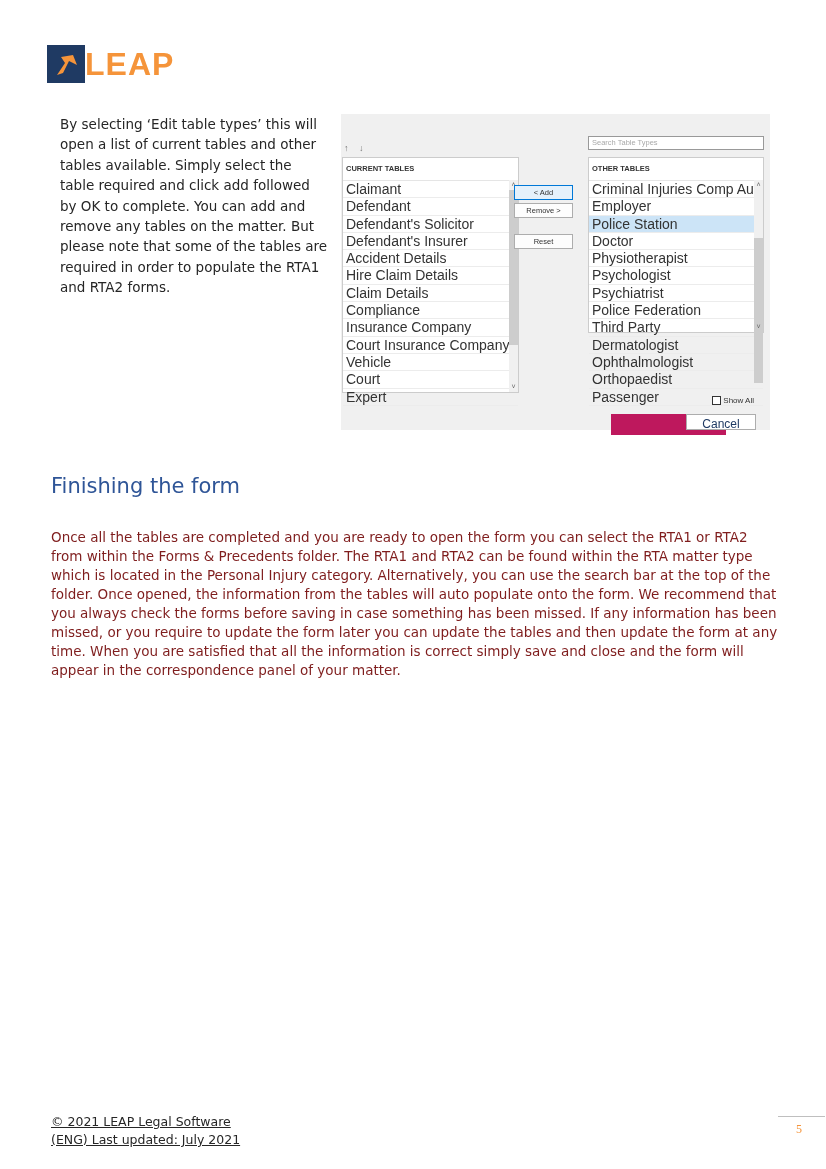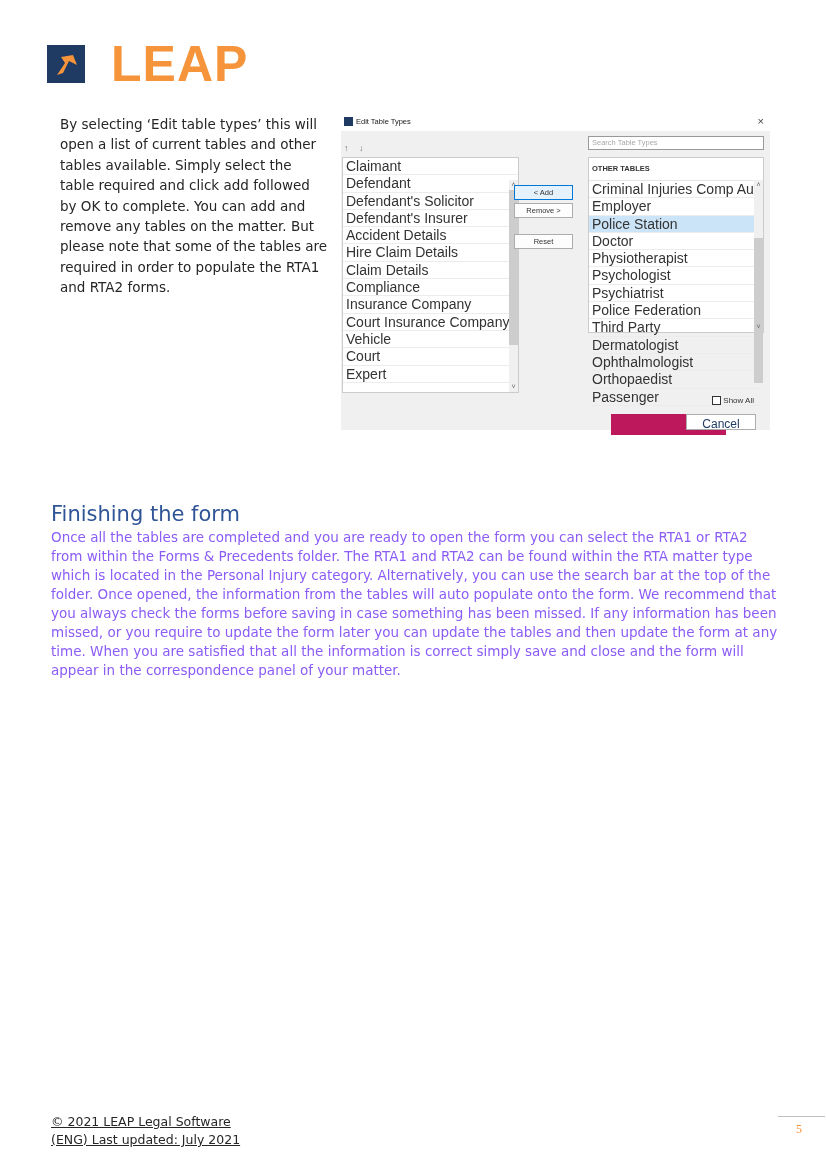--- a/index.html
+++ b/index.html
@@ -1,19 +1,19 @@
 <!DOCTYPE html>
 <html><head>
 <meta charset="utf-8">
 <style>
   html, body { margin:0; padding:0; }
   body { width:826px; height:1169px; background:#ffffff; position:relative; font-family:"DejaVu Sans", sans-serif; color:#222; overflow:hidden; }
   .logo { position:absolute; left:47px; top:44px; display:flex; align-items:center; }
   .logo-mark { width:38px; height:38px; background:#1f3a63; position:relative; }
-  .logo-text { margin-left:26px; font-family:"Liberation Sans", sans-serif; font-weight:bold; font-size:50px; color:#f5943a; letter-spacing:1px; line-height:40px; }
+  .logo-text { margin-left:0; font-family:"Liberation Sans", sans-serif; font-weight:bold; font-size:32px; color:#f5943a; letter-spacing:1px; line-height:40px; }
   .intro { position:absolute; left:60px; top:114px; width:270px; font-size:13.5px; line-height:20.4px; color:#262626; }
   .dialog { position:absolute; left:341px; top:114px; width:429px; height:316px; background:#f0f0f0; font-family:"Liberation Sans", sans-serif; font-size:8px; color:#333; }
   .titlebar { position:absolute; left:0; top:0; width:429px; height:17px; background:#fff; }
   .title-icon { position:absolute; left:3px; top:3px; width:9px; height:9px; background:#1f3a63; }
   .title-text { position:absolute; left:15px; top:3px; font-size:7.5px; color:#222; }
   .close-x { position:absolute; right:6px; top:1px; font-size:11px; color:#444; }
   .arrows { position:absolute; left:3px; top:29px; font-size:9px; color:#777; letter-spacing:4px; }
   .search { position:absolute; left:247px; top:22px; width:175px; height:12px; border:1px solid #999; background:#fff; font-size:7.5px; color:#aaa; padding-left:3px; line-height:12px; box-sizing:border-box; width:176px; height:14px; }
   .list { position:absolute; background:#fff; border:1px solid #ccc; box-sizing:border-box; }
   .list.left { left:1px; top:43px; width:177px; height:236px; }
@@ -23,50 +23,46 @@
   .row.selected { background:#cce4f7; }
   .scrollbar { position:absolute; right:0; top:22px; width:9px; bottom:0; background:#f0f0f0; }
   .scroll-thumb { position:absolute; left:0; width:9px; background:#cdcdcd; }
   .scroll-up, .scroll-down { position:absolute; left:0; width:9px; height:10px; font-size:7px; text-align:center; color:#666; line-height:10px; }
   .btn { position:absolute; left:173px; width:59px; height:15px; background:#fdfdfd; border:1px solid #adadad; box-sizing:border-box; font-size:7.5px; text-align:center; line-height:13px; color:#333; }
   .btn.primary { background:#e5f1fb; border-color:#0078d7; }
   .show-all { position:absolute; right:16px; top:282px; font-size:8px; color:#333; display:flex; align-items:center; }
   .checkbox { width:7px; height:7px; border:1px solid #333; margin-right:2px; background:#fff; }
   .ok-btn { position:absolute; left:270px; top:300px; width:68px; height:21px; background:#be185d; color:#fff; text-align:center; font-size:8px; line-height:18px;padding-left:47px; }
   .cancel-btn { position:absolute; left:345px; top:300px; width:70px; height:16px; background:#fff; border:1px solid #adadad; box-sizing:border-box; color:#1f3a63; text-align:center; font-size:12px; line-height:18px; }
-  .h2 { position:absolute; left:51px; top:474px; font-size:21px; color:#2f5597; font-weight:normal;margin-top:28px; }
-  .body-text { position:absolute; left:51px; top:528px; width:730px; font-size:13.5px; line-height:19px; color:#8b5cf6; }
+  .h2 { position:absolute; left:51px; top:474px; font-size:21px; color:#2f5597; font-weight:normal; }
+  .body-text { position:absolute; left:51px; top:528px; width:730px; font-size:13.5px; line-height:19px; color:#7f1d1d; }
   .footer { position:absolute; left:51px; top:1113px; font-size:12.5px; line-height:18px; color:#262626;text-decoration:underline; }
   .page-rule { position:absolute; left:778px; top:1116px; width:47px; height:1px; background:#bfbfbf; }
   .page-num { position:absolute; left:796px; top:1122px; font-family:"Liberation Serif", serif; font-size:12px; color:#f5943a; }
 </style>
 </head>
 <body>
 
 <div class="logo">
   <div class="logo-mark">
     <svg width="38" height="38" viewBox="0 0 38 38">
         <path d="M10 30 L18 18 L14 12 L26 10 L30 20 L22 16 L16 28 Z" fill="#f5943a"></path>
       </svg>
   </div>
   <div class="logo-text">LEAP</div>
 </div>
 
 <div class="intro">By selecting ‘Edit table types’ this will open a list of current tables and other tables available. Simply select the table required and click add followed by OK to complete. You can add and remove any tables on the matter. But please note that some of the tables are required in order to populate the RTA1 and RTA2 forms.</div>
 
 <div class="dialog">
-  <div class="titlebar">
-    <div class="title-icon"></div>
-    <div class="title-text">Edit Table Types</div>
-    <div class="close-x">×</div>
-  </div>
   <div class="arrows">↑ ↓</div>
   <div class="search">Search Table Types</div>
 
   <div class="list left">
+    <div class="list-header">CURRENT TABLES</div>
     <div id="current-rows">
         <div class="row">Claimant</div>
         <div class="row">Defendant</div>
         <div class="row">Defendant's Solicitor</div>
         <div class="row">Defendant's Insurer</div>
         <div class="row">Accident Details</div>
         <div class="row">Hire Claim Details</div>
         <div class="row">Claim Details</div>
         <div class="row">Compliance</div>
         <div class="row">Insurance Company</div>

